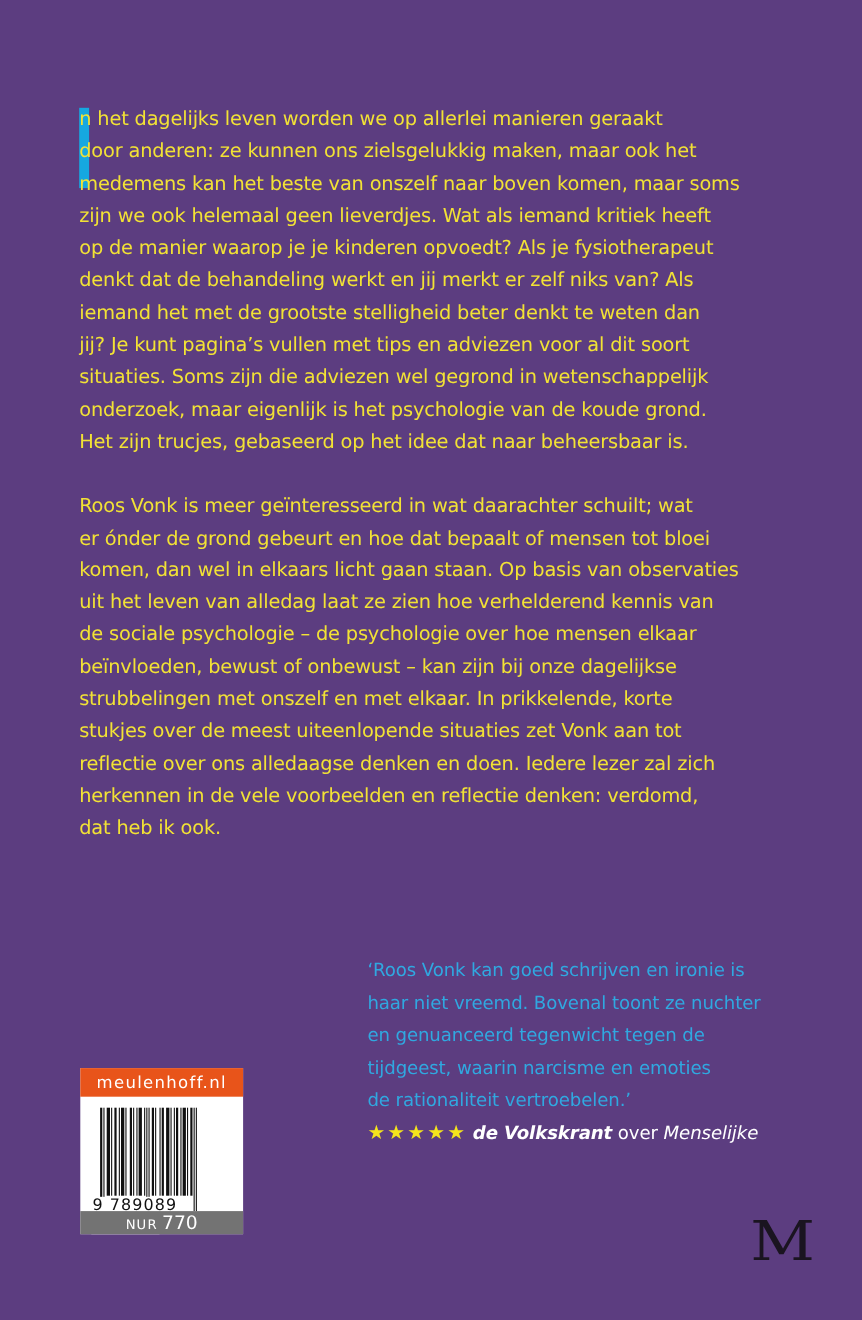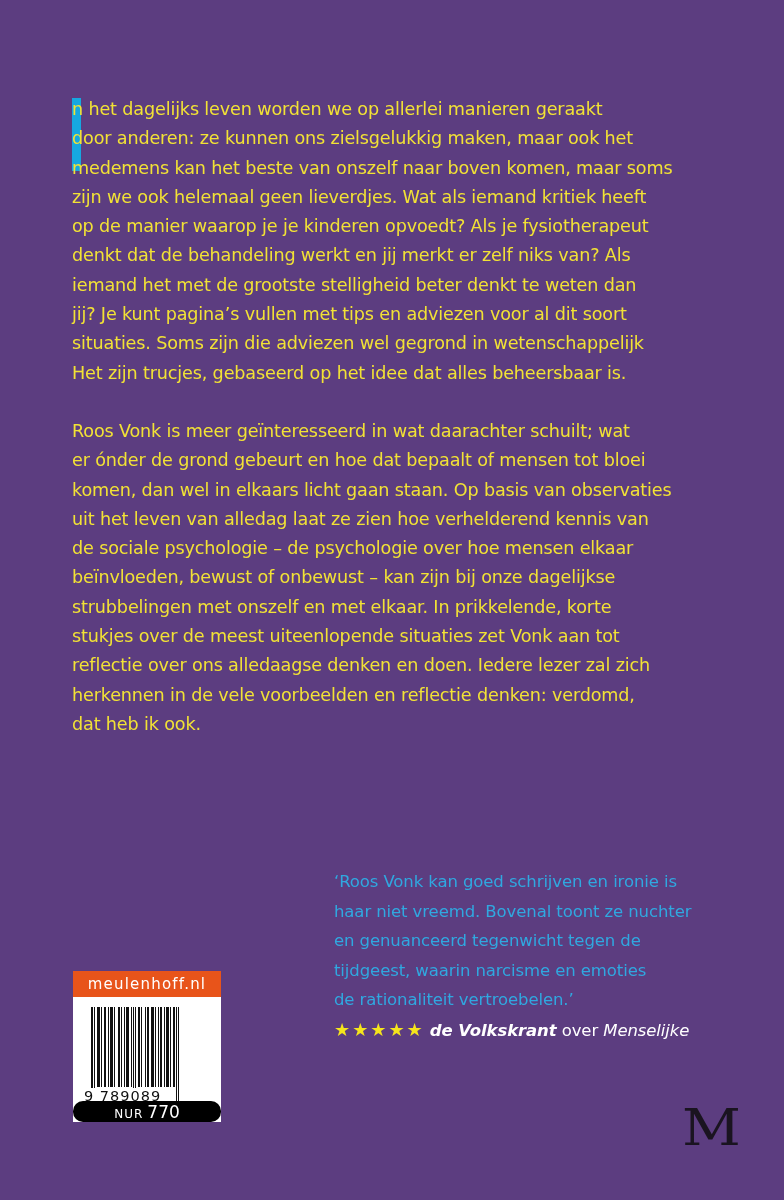--- a/index.html
+++ b/index.html
@@ -47,23 +47,22 @@
     .barcode-bars span { display:block; background:#111; height:80px; }
     .barcode-bars span.long { height:94px; }
     .barcode-bars span.gap { background:transparent; }
     .barcode-num {
       position:absolute; left:10px; top:116px; width:132px; height:18px;
       font-size:14.5px; color:#111; letter-spacing:1px; line-height:18px;
     }
     .barcode-num .num-bg { background:#fff; padding:0 1px; }
     .barcode-bottom {
       position:absolute; left:0; bottom:0; width:148px; height:21px;
-      background:#000000; color:#fff; text-align:center; line-height:22px;
+      background:#737373; color:#fff; text-align:center; line-height:22px;
       font-size:17px;
-      border-radius:10px;
     }
     .barcode-bottom .nur { font-size:12px; letter-spacing:1px; margin-right:4px; }
     .publisher-logo {
       position:absolute; left:682px; top:1107px; width:54px; height:42px;
       font-family:"DejaVu Serif", serif; font-size:50px; line-height:42px;
       color:#1a1420; font-weight:normal; transform:scaleX(1.15); transform-origin:left top;
     }
   </style>
 </head>
 <body>
@@ -74,21 +73,22 @@
   <p>
     <span class="line indent">n het dagelijks leven worden we op allerlei manieren geraakt</span>
     <span class="line indent">door anderen: ze kunnen ons zielsgelukkig maken, maar ook het</span>
     <span class="line">medemens kan het beste van onszelf naar boven komen, maar soms</span>
     <span class="line">zijn we ook helemaal geen lieverdjes. Wat als iemand kritiek heeft</span>
     <span class="line">op de manier waarop je je kinderen opvoedt? Als je fysiotherapeut</span>
     <span class="line">denkt dat de behandeling werkt en jij merkt er zelf niks van? Als</span>
     <span class="line">iemand het met de grootste stelligheid beter denkt te weten dan</span>
     <span class="line">jij? Je kunt pagina’s vullen met tips en adviezen voor al dit soort</span>
     <span class="line">situaties. Soms zijn die adviezen wel gegrond in wetenschappelijk</span>
-    <span class="line">Het zijn trucjes, gebaseerd op het idee dat alles beheersbaar is.</span>
+    <span class="line">onderzoek, maar eigenlijk is het psychologie van de koude grond.</span>
+    <span class="line">Het zijn trucjes, gebaseerd op het idee dat naar beheersbaar is.</span>
   </p>
   <p>
     <span class="line">Roos Vonk is meer geïnteresseerd in wat daarachter schuilt; wat</span>
     <span class="line">er ónder de grond gebeurt en hoe dat bepaalt of mensen tot bloei</span>
     <span class="line">komen, dan wel in elkaars licht gaan staan. Op basis van observaties</span>
     <span class="line">uit het leven van alledag laat ze zien hoe verhelderend kennis van</span>
     <span class="line">de sociale psychologie – de psychologie over hoe mensen elkaar</span>
     <span class="line">beïnvloeden, bewust of onbewust – kan zijn bij onze dagelijkse</span>
     <span class="line">strubbelingen met onszelf en met elkaar. In prikkelende, korte</span>
     <span class="line">stukjes over de meest uiteenlopende situaties zet Vonk aan tot</span>

